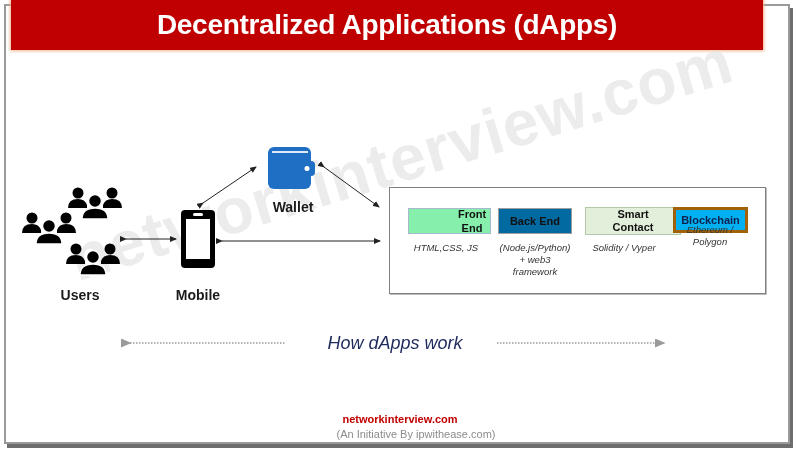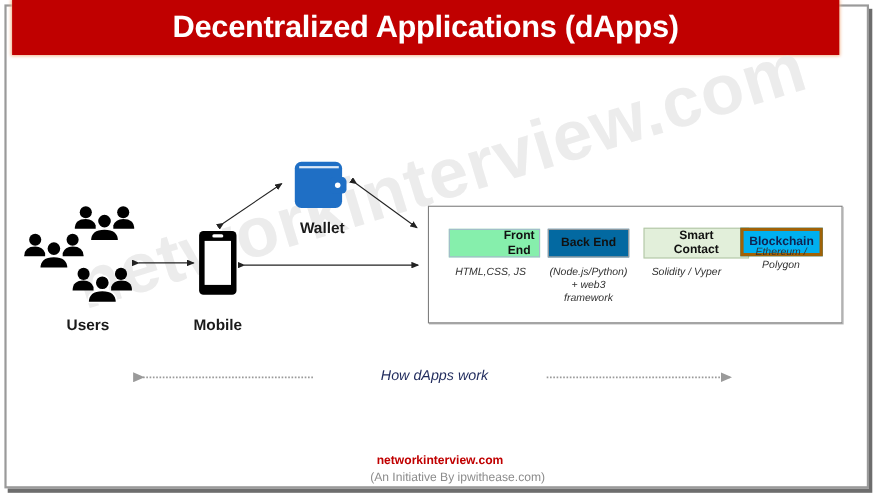--- a/index.html
+++ b/index.html
@@ -46,21 +46,21 @@
       position: absolute; display: flex; align-items: center; justify-content: center;
       font-weight: bold; font-size: 11px; color: #111; text-align: center;
       box-sizing: border-box; line-height: 14px;
     }
     .sub {
       position: absolute; font-style: italic; font-size: 9.5px; color: #333;
       text-align: center; line-height: 12px;
     }
     .how {
       position: absolute; left: 300px; top: 333px; width: 190px;
-      font-style: italic; font-size: 13px; color: #1f2a5c; text-align: center;
+      font-style: italic; font-size: 18px; color: #1f2a5c; text-align: center;
     }
     .footer-site {
       position: absolute; left: 0; width: 800px; top: 413px;
       text-align: center; color: #c00000; font-weight: bold; font-size: 11px;
     }
     .footer-init {
       position: absolute; left: 16px; width: 800px; top: 428px;
       text-align: center; color: #8c8c8c; font-size: 11px;
     }
     svg { overflow: visible; }

